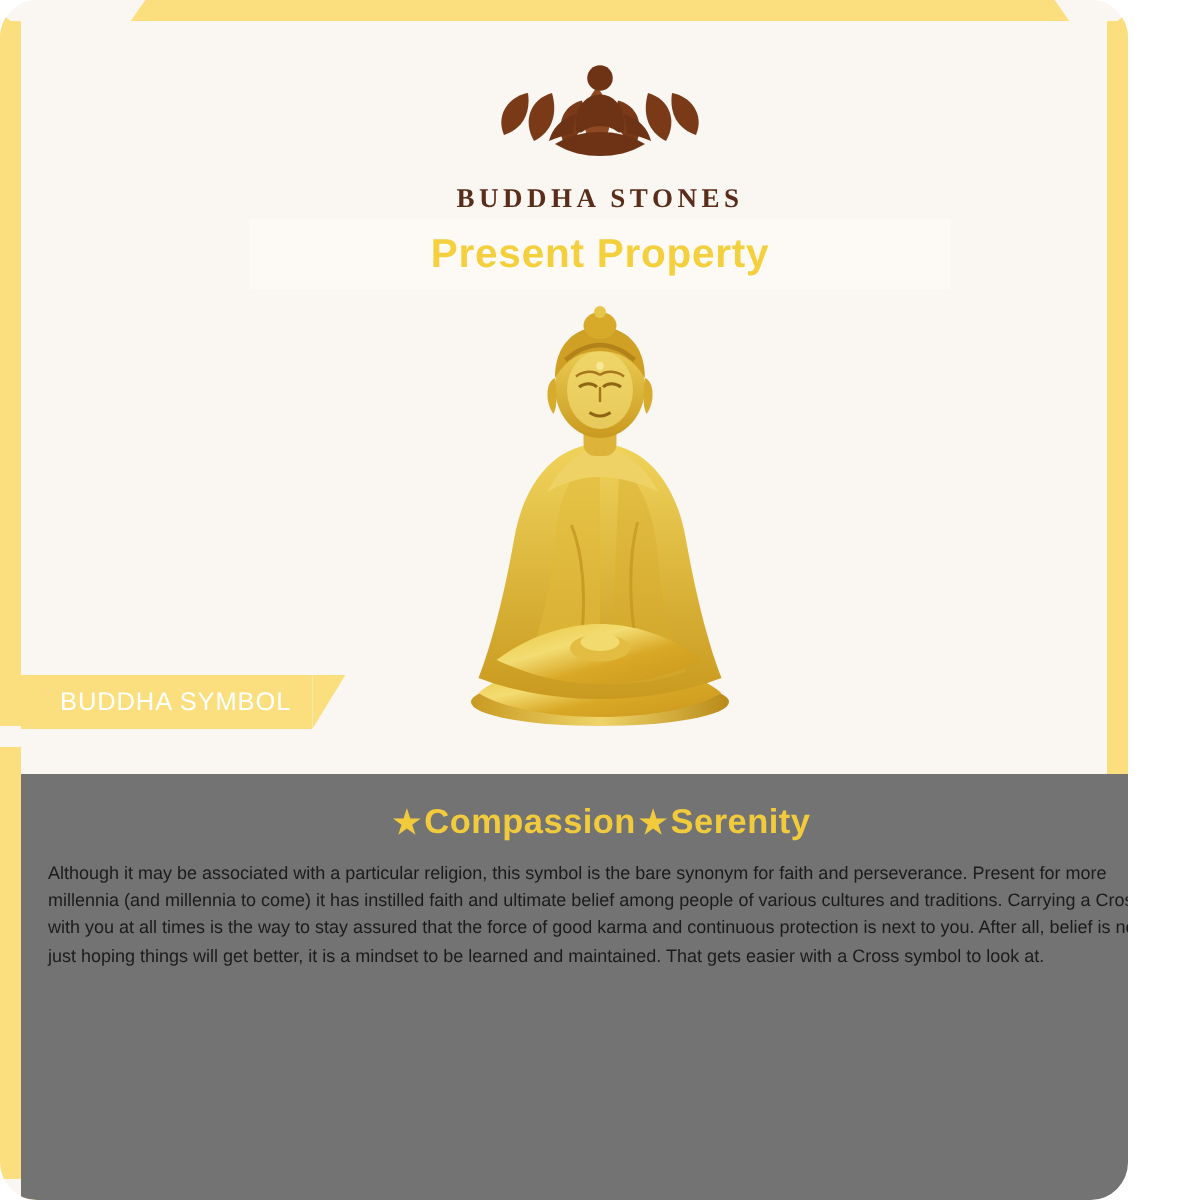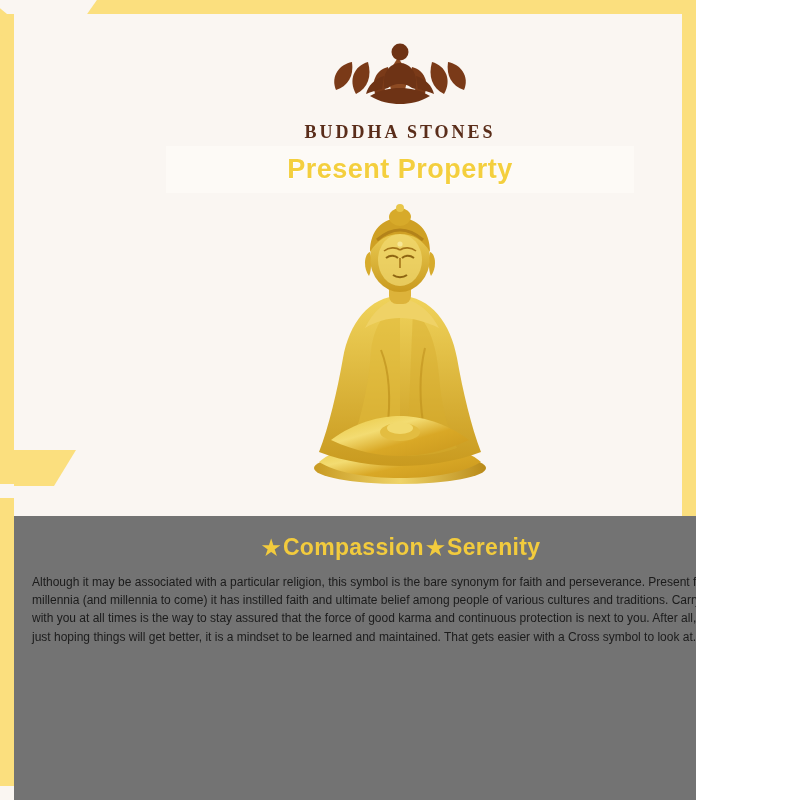--- a/index.html
+++ b/index.html
@@ -8,24 +8,25 @@
   }
   body {
     width: 800px;
     height: 800px;
     font-family: "Liberation Sans", sans-serif;
     background: #ffffff;
     overflow: hidden;
   }
   .page {
     position: relative;
-    width: 696px;
+    width: 752px;
     height: 800px;
     background: #faf6f2;
     overflow: hidden;
+    border-radius: 25px;
   }
 
   
   .ribbon {
     position: absolute;
     background: #fbdf7e;
   }
   .ribbon-top {
     top: 0;
     left: 112px;
@@ -320,20 +321,21 @@
       <path d="M108 75 C112 78 118 78 122 75" stroke="#8e6512" stroke-width="2" fill="none"></path>
 
       <path d="M85 52 C79 54 78 68 84 76 C87 70 86 60 85 52 Z" fill="#d7ab2c"></path>
       <path d="M145 52 C151 54 152 68 146 76 C143 70 144 60 145 52 Z" fill="#d7ab2c"></path>
 
       <circle cx="115" cy="44" r="2.6" fill="#f7e796"></circle>
     </svg>
   </div>
 
   <div class="tag">
+    <span class="tag-text">BUDDHA SYMBOL</span>
     <span class="tag-point"></span>
   </div>
 
   <div class="card">
     <div class="subtitle">
       <span class="star">★</span><span>Compassion</span><span class="star">★</span><span>Serenity</span>
     </div>
     <p class="body-copy">Although it may be associated with a particular religion, this symbol is the bare synonym for faith and perseverance. Present for more millennia (and millennia to come) it has instilled faith and ultimate belief among people of various cultures and traditions. Carrying a Cross with you at all times is the way to stay assured that the force of good karma and continuous protection is next to you. After all, belief is not just hoping things will get better, it is a mindset to be learned and maintained. That gets easier with a Cross symbol to look at.</p>
   </div>
 

